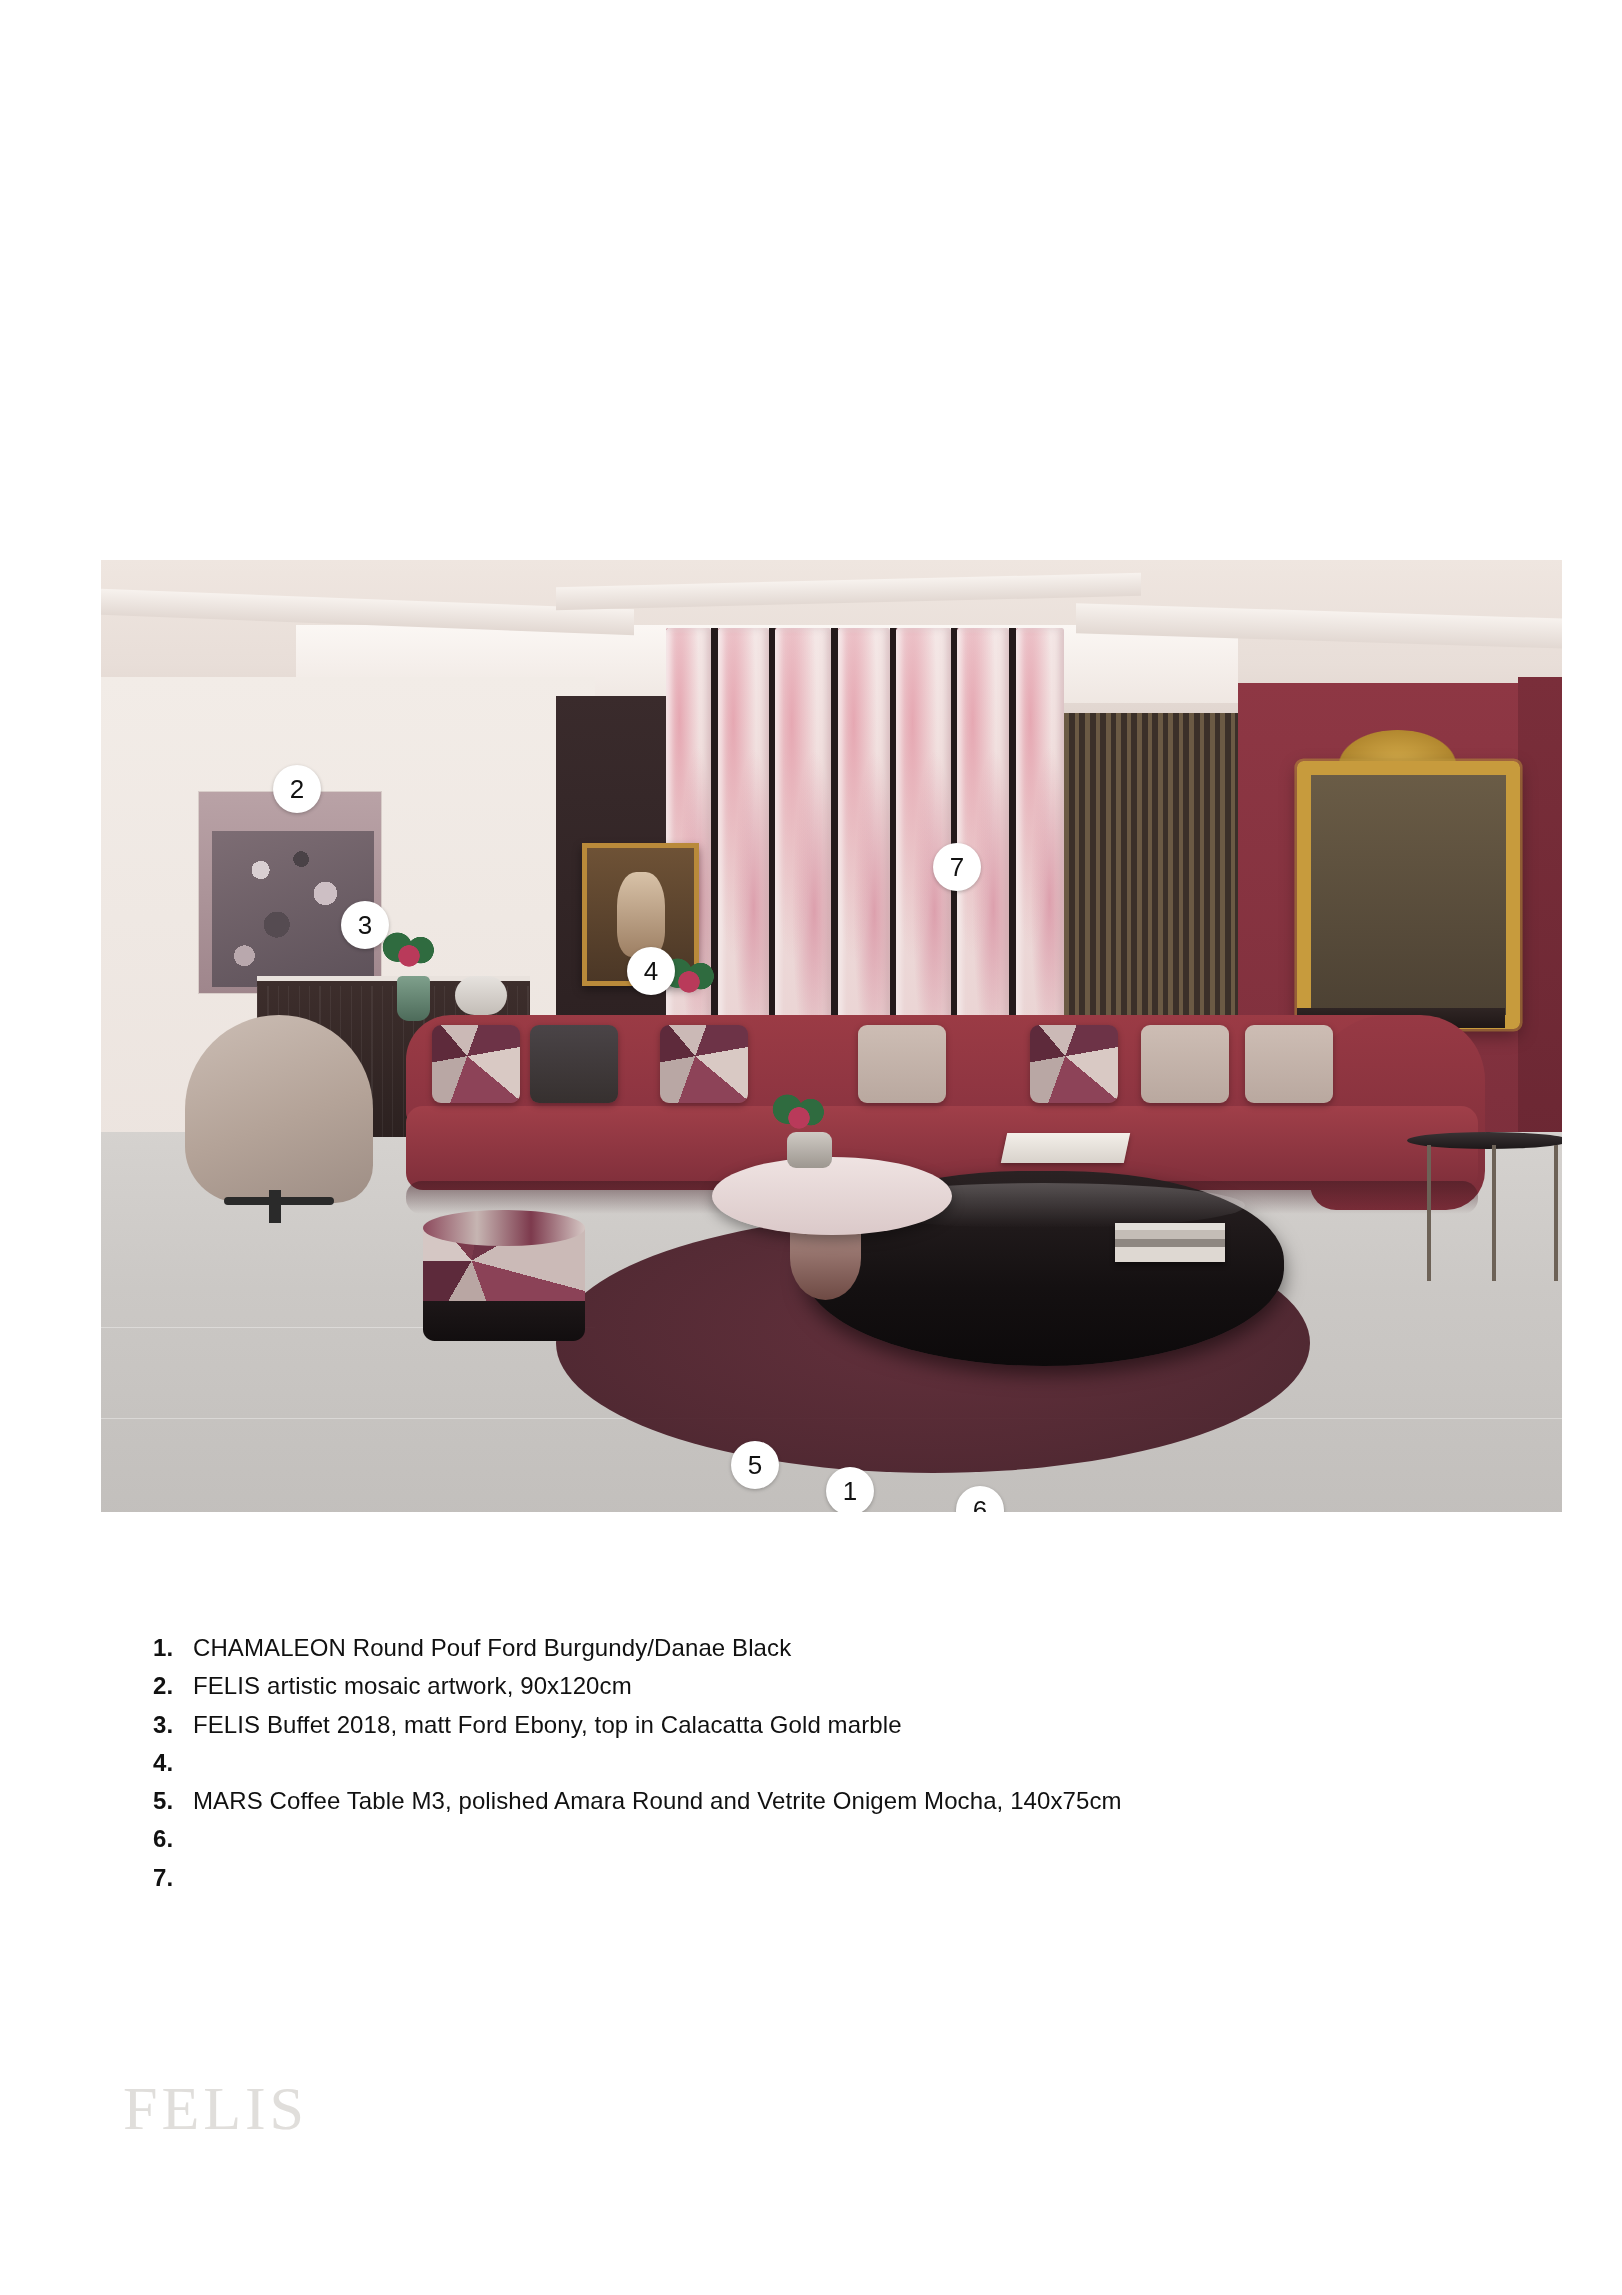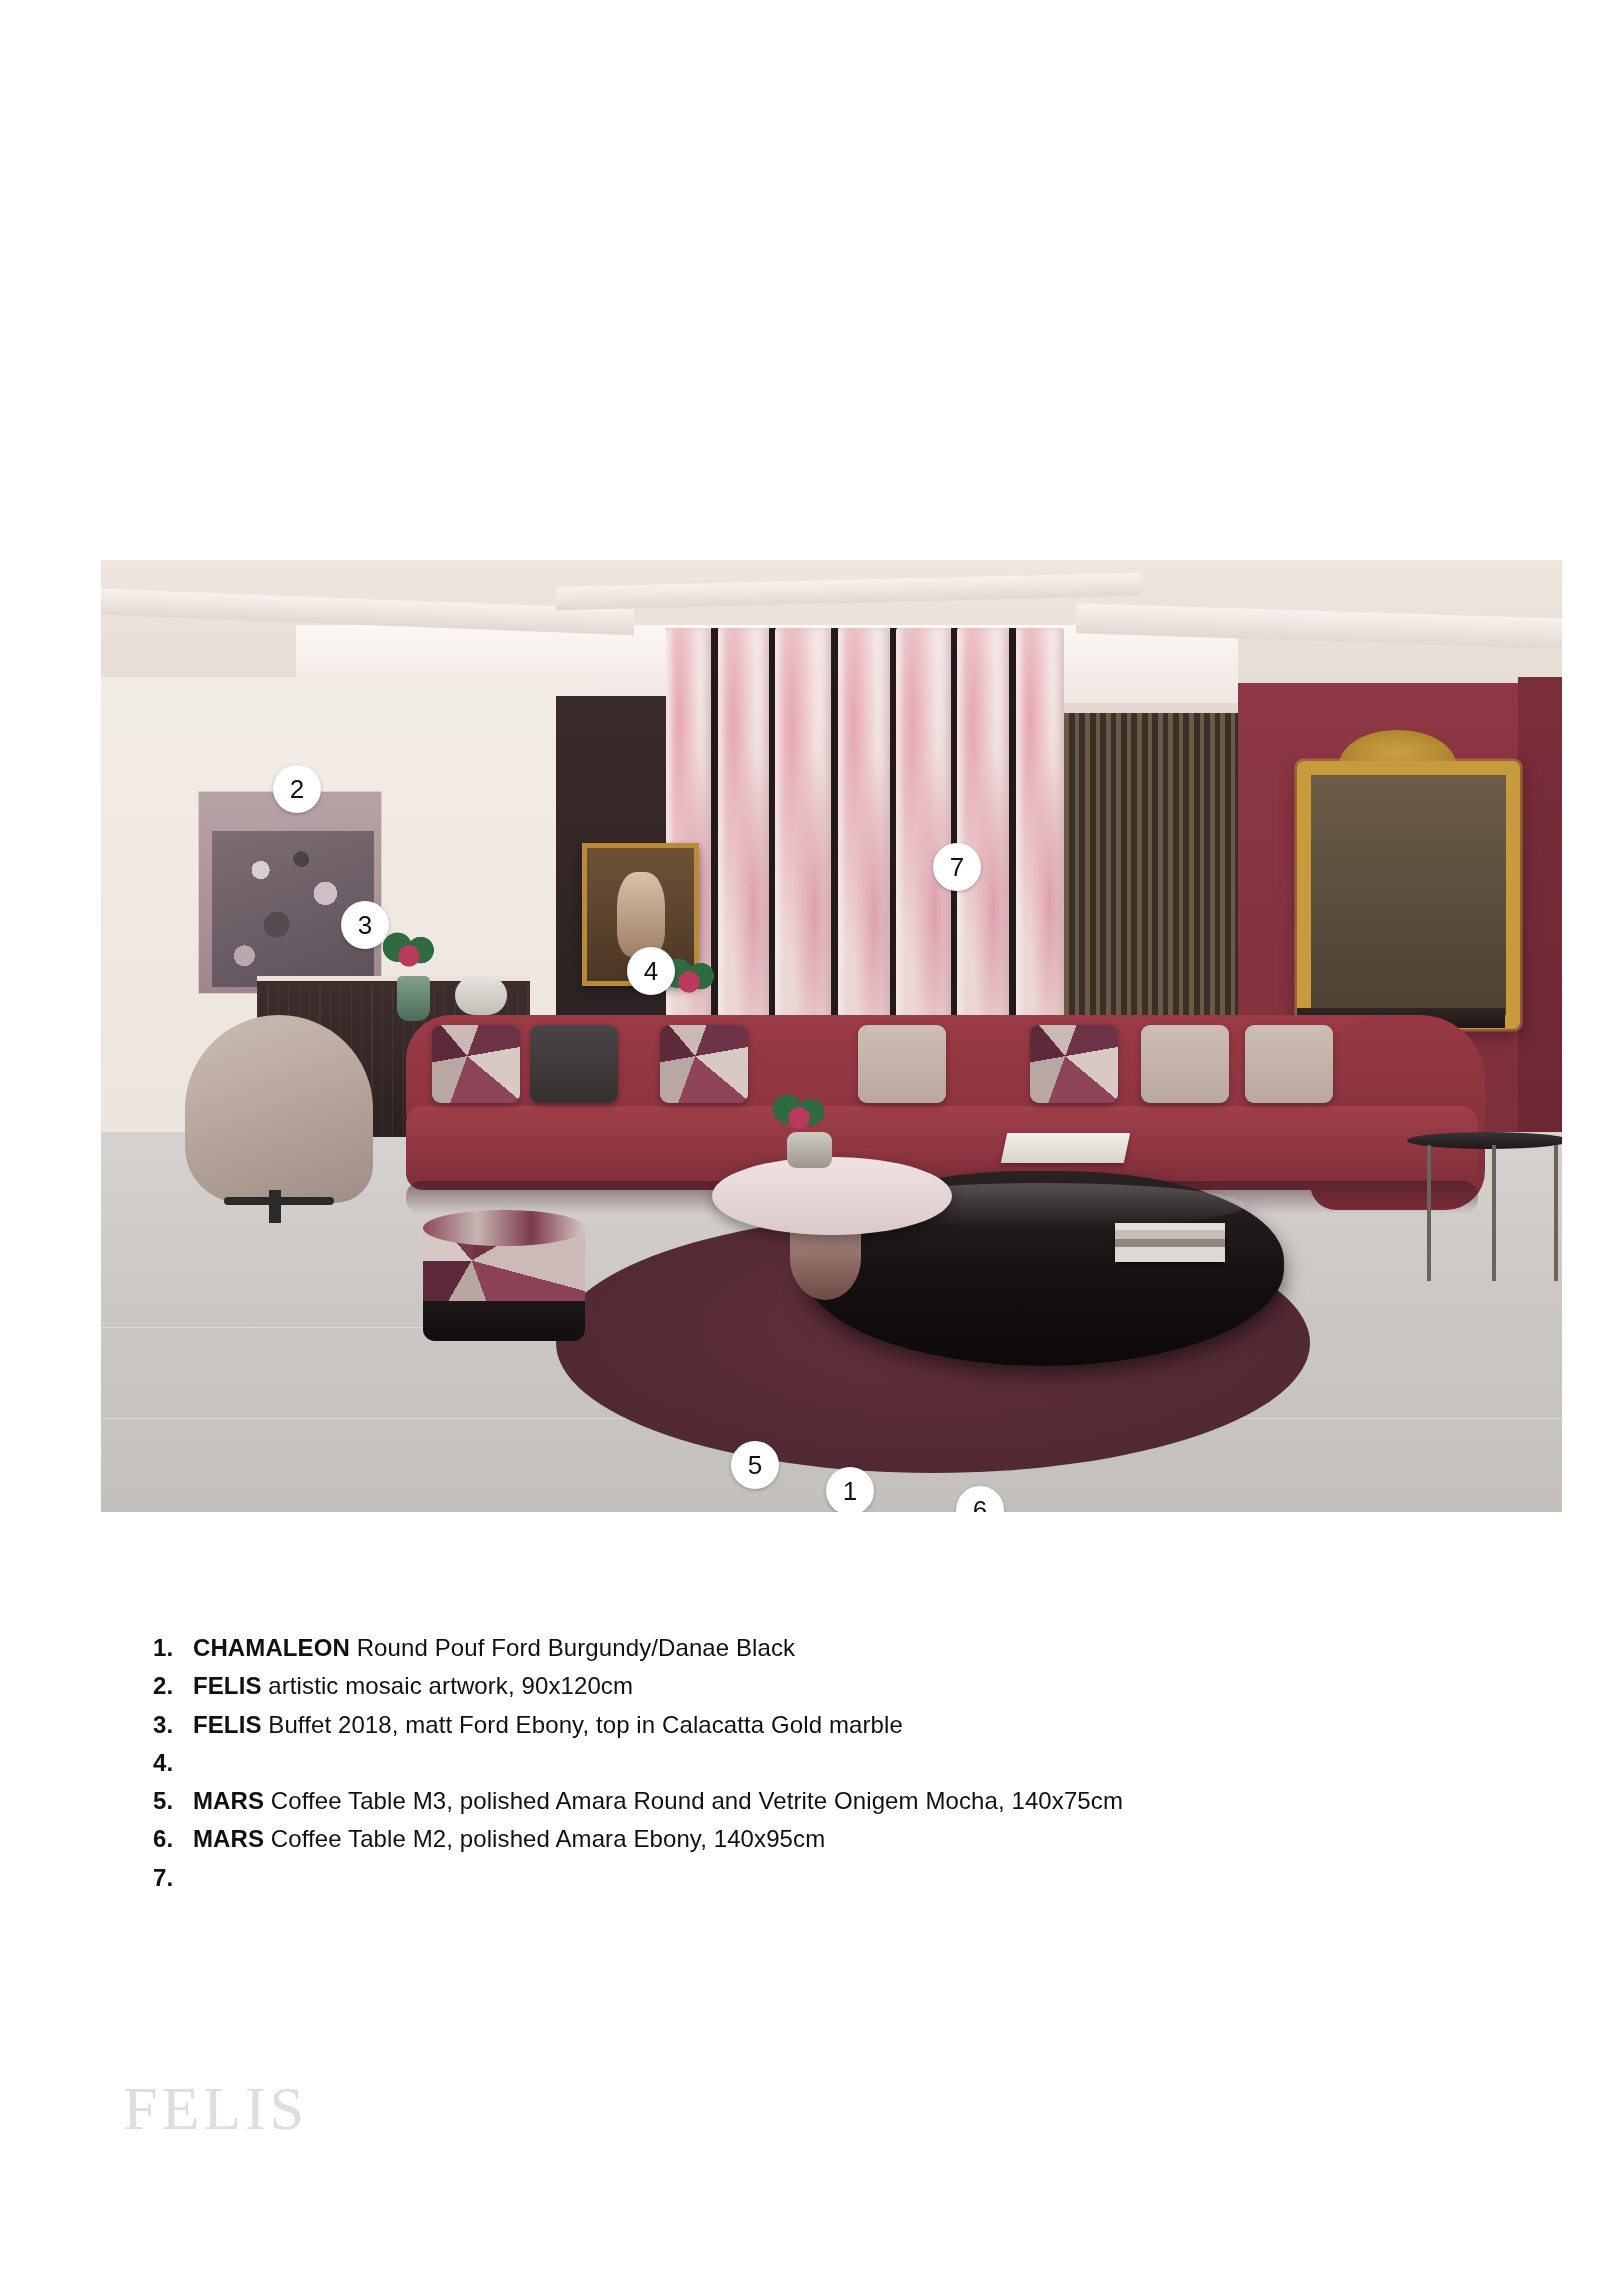--- a/index.html
+++ b/index.html
@@ -338,21 +338,21 @@
     color: #111;
     letter-spacing: 0.1px;
   }
   .legend-num {
     width: 40px;
     flex: 0 0 40px;
     font-weight: bold;
     font-size: 24px;
   }
   .legend-text { white-space: nowrap; }
-  .legend-text b { font-weight: bold; }
+  .legend-text b { font-weight: normal; }
 
   
   .logo {
     position: absolute;
     left: 123px;
     top: 2073px;
     font-family: "Liberation Serif", serif;
     font-size: 62px;
     letter-spacing: 3.9px;
     color: #e0dedb;
@@ -485,21 +485,20 @@
     <span class="legend-num">4.</span>
   </div>
 
   <div class="legend-row">
     <span class="legend-num">5.</span>
     <span class="legend-text"><b>MARS</b> <span>Coffee Table M3, polished Amara Round and Vetrite Onigem Mocha, 140x75cm</span></span>
   </div>
 
   <div class="legend-row">
     <span class="legend-num">6.</span>
-    <span class="legend-text"><b>MARS</b> <span>Coffee Table M2, polished Amara Ebony, 140x95cm</span></span>
   </div>
 
   <div class="legend-row">
     <span class="legend-num">7.</span>
   </div>
 
 </div>
 
 <div class="logo">FELIS</div>
 

